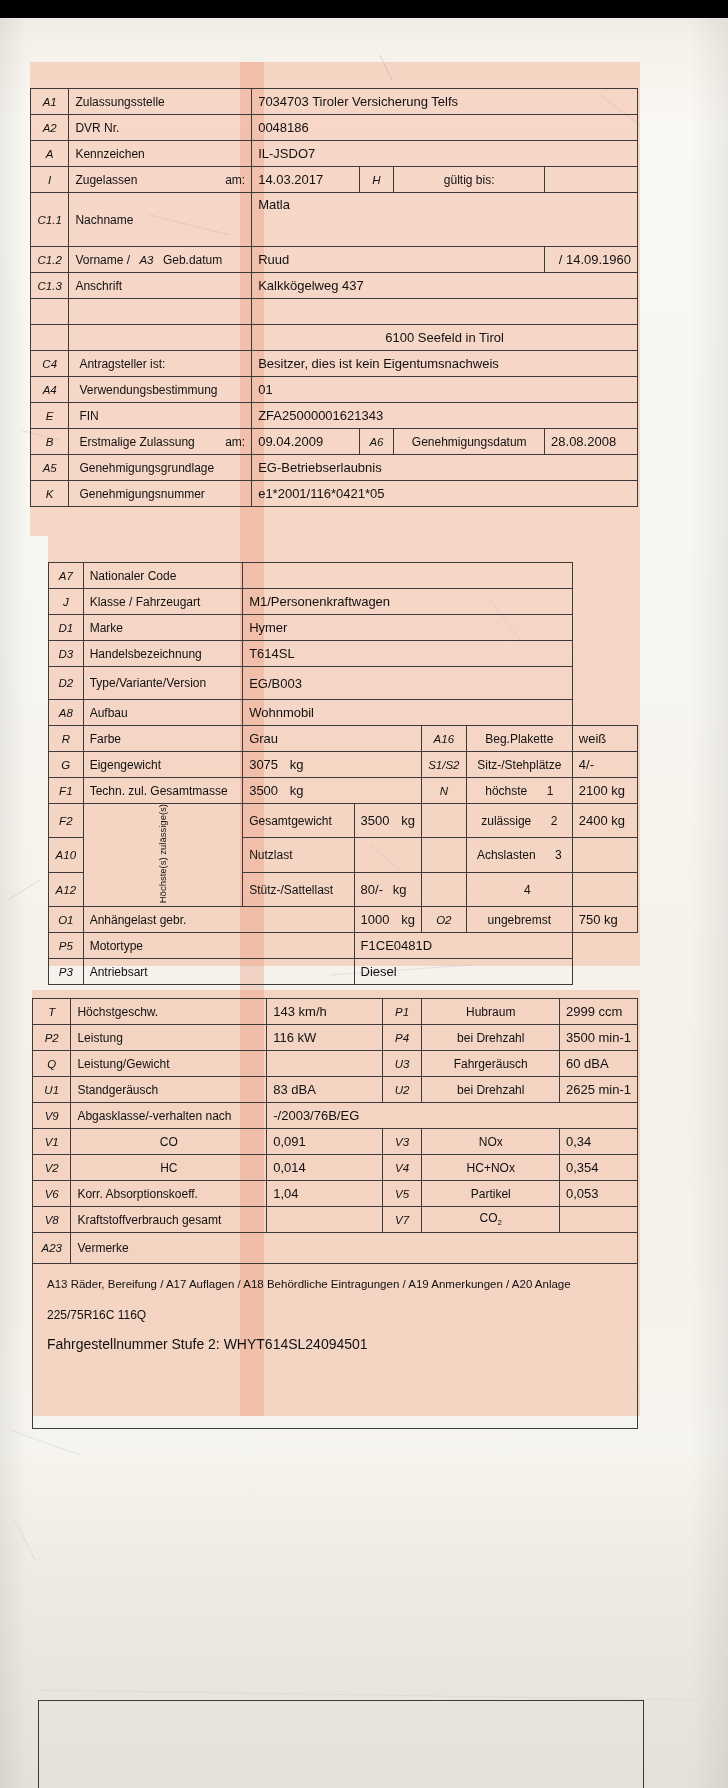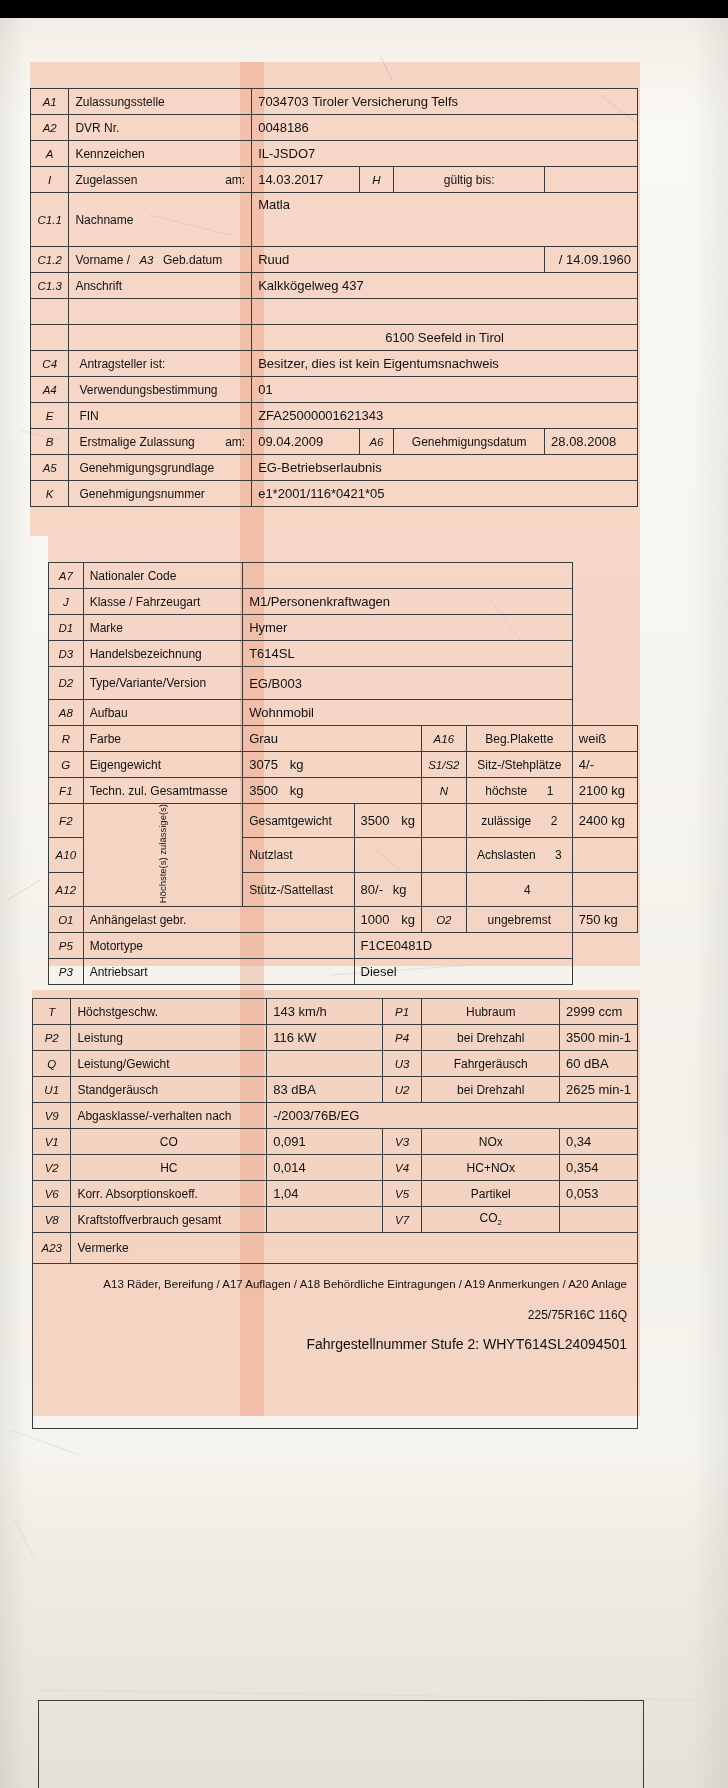--- a/index.html
+++ b/index.html
@@ -58,21 +58,21 @@
     font-size:11.5px;
     text-align:center;
     width:26px;
     padding:3px 2px;
   }
   td.lbl{font-size:12px;}
   td.lbl.ind{padding-left:10px;}
   td.val{font-size:13px;}
   td.r{text-align:center;}
   td.c{text-align:center;}
-  td.nb{border:none;text-align:right;}
+  td.nb{border:none;}
   td.nbt{border-top:none;text-align:center;}
   td.nbb{border-bottom:none;}
   td.nbl{border-left:none;}
 
   .vert{
     writing-mode:vertical-rl;
     transform:rotate(180deg);
     font-size:9.5px;
     line-height:1.05;
     text-align:center;

